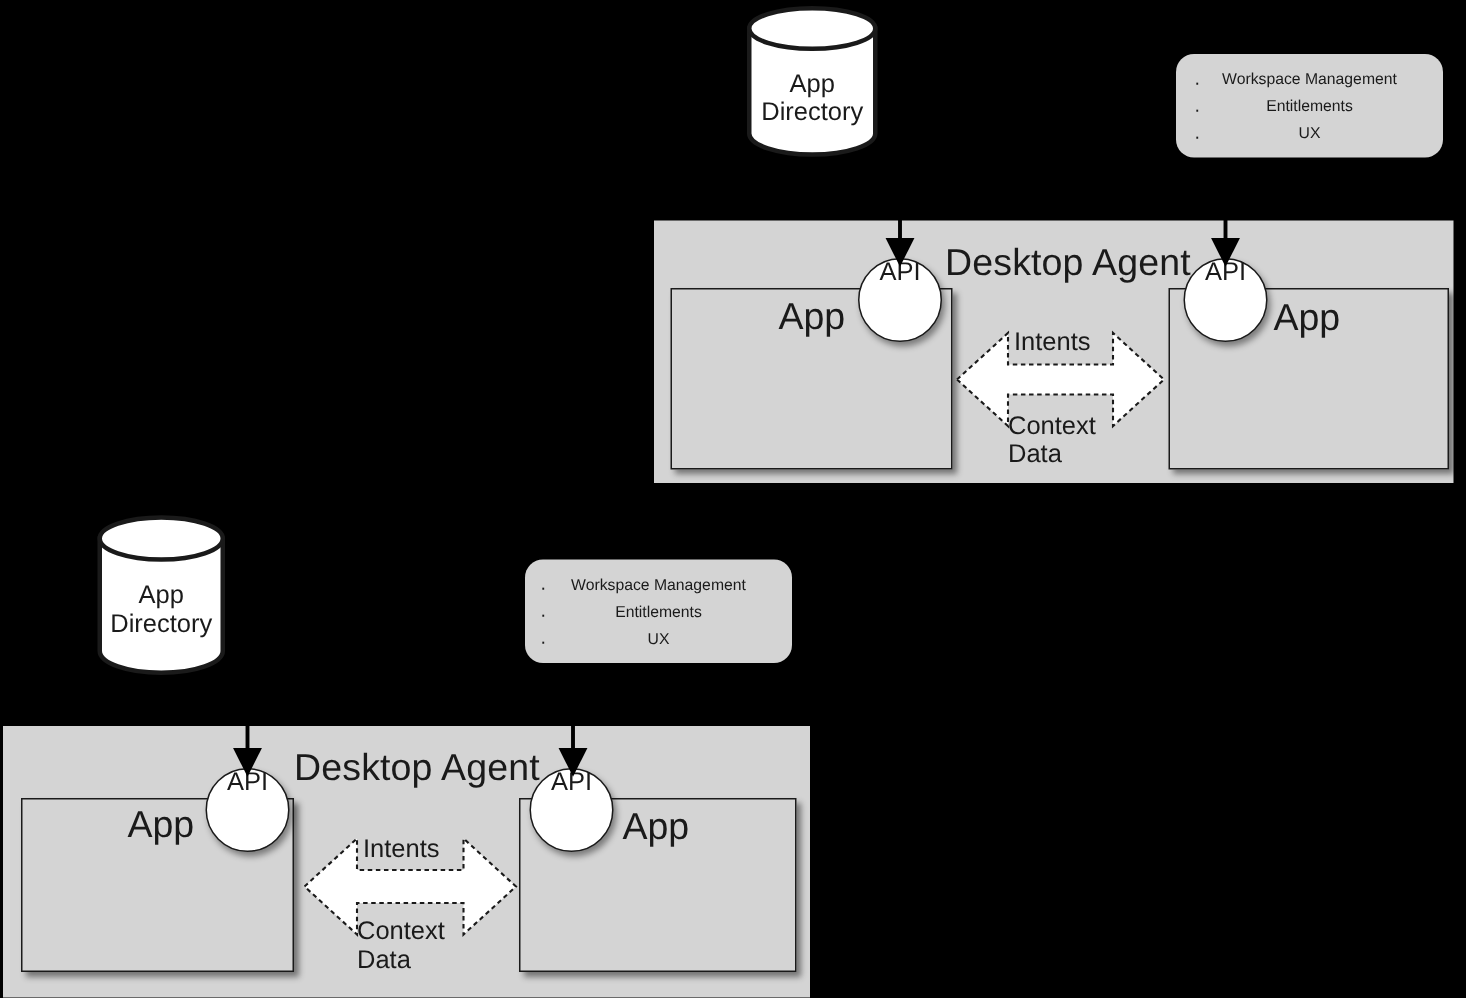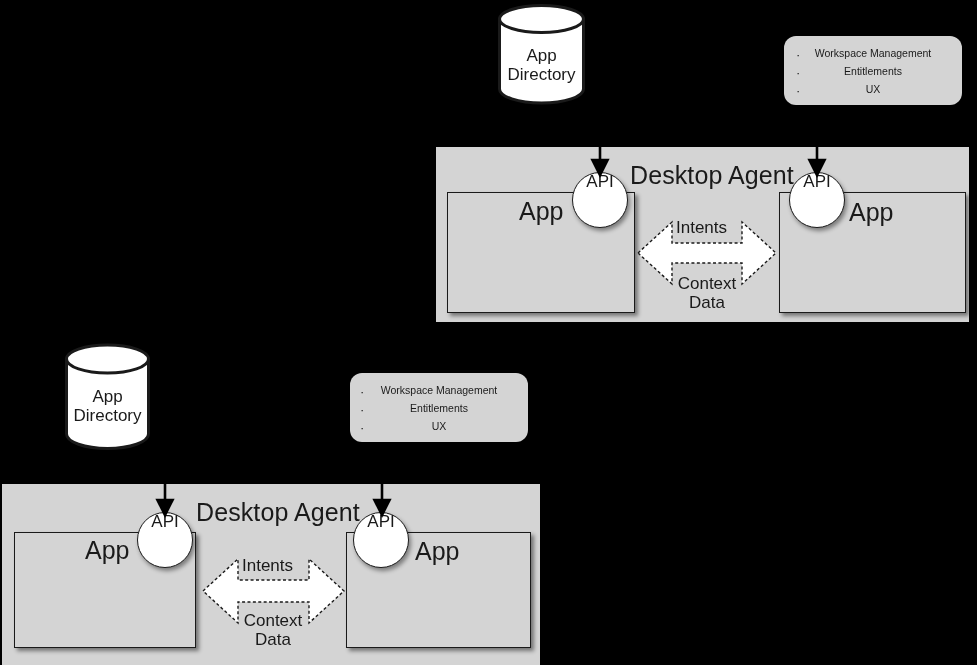--- a/index.html
+++ b/index.html
@@ -111,21 +111,21 @@
     position: absolute;
     left: 0; top: 0;
     width: 977px;
     height: 665px;
     pointer-events: none;
     overflow: visible;
   }
   .intents-label, .context-label {
     position: absolute;
     white-space: nowrap;
-    text-align: center;
+    text-align: left;
     color: #1a1a1a;
     line-height: 1.12;
   }
 </style>
 </head>
 <body>
 
 <div class="stage">
 
   <div class="diagram" style="left:0;top:0;width:977px;height:335px;">

